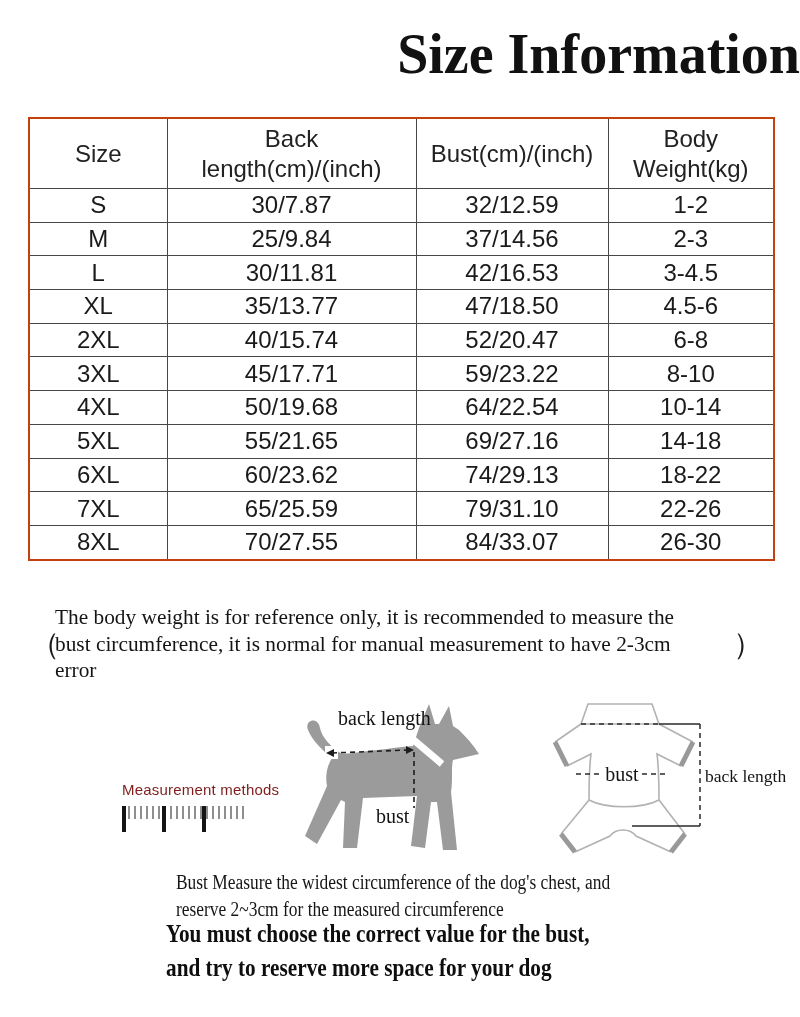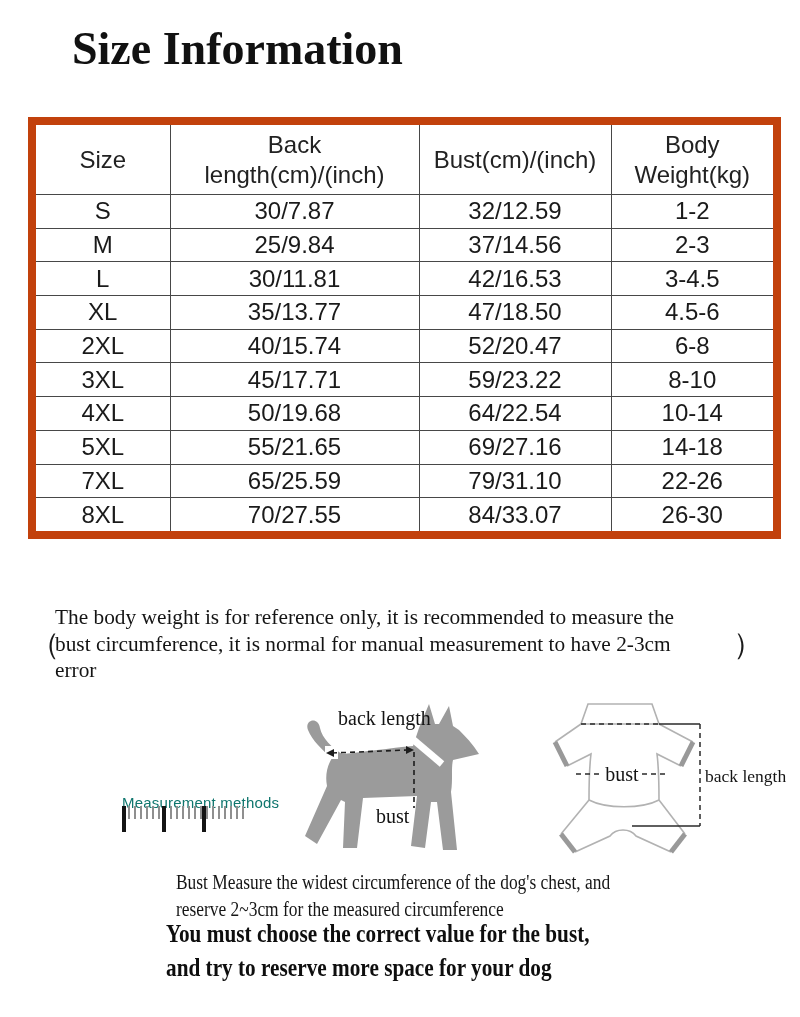--- a/index.html
+++ b/index.html
@@ -1,43 +1,43 @@
 <!DOCTYPE html>
 <html><head>
 <meta charset="utf-8">
 <style>
   html,body{margin:0;padding:0;}
   body{width:800px;height:1017px;position:relative;background:#ffffff;overflow:hidden;
        font-family:"Liberation Sans",sans-serif;color:#1d1d1d;}
   .abs{position:absolute;}
 
   
-  .title{left:72px;top:22px;width:728px;text-align:left;
-         font-family:"Liberation Serif",serif;font-weight:bold;font-size:46px;color:#111;}
+  .title{left:72px;top:22px;width:728px;text-align:right;
+         font-family:"Liberation Serif",serif;font-weight:bold;font-size:56px;color:#111;}
 
   
   table.size-table{left:28px;top:117px;width:745px;border-collapse:collapse;table-layout:fixed;
-                   position:absolute;border:8px solid #c2410c;}
+                   position:absolute;border:2px solid #c2410c;}
   table.size-table col:nth-child(1){width:138px;}
   table.size-table col:nth-child(2){width:249px;}
   table.size-table col:nth-child(3){width:192px;}
   table.size-table col:nth-child(4){width:166px;}
   table.size-table th,table.size-table td{border:1px solid #474747;text-align:center;
         vertical-align:middle;font-weight:normal;padding:0;}
   table.size-table th{height:69px;font-size:24px;line-height:30px;color:#222;}
   table.size-table td{height:32.7px;font-size:24px;color:#1a1a1a;}
 
   
   .note-paren{font-family:"Liberation Serif",serif;font-size:30px;color:#1a1a1a;}
   .note-text{left:55px;top:604px;width:700px;font-family:"Liberation Serif",serif;
              font-size:22px;line-height:26.5px;color:#141414;transform:scaleX(.97);
              transform-origin:left top;}
 
   
-  .measure-label{left:122px;top:781px;font-size:15px;color:#0f766e;letter-spacing:.2px;margin-top:13px;}
+  .measure-label{left:122px;top:781px;font-size:15px;color:#7f1d1d;letter-spacing:.2px;}
   .ruler{left:122px;top:806px;width:124px;height:26px;}
   .ruler-smalls{position:absolute;left:0;top:0;width:124px;height:13px;
         background:repeating-linear-gradient(90deg,#8f8f8f 0 2px,transparent 2px 6px);}
   .ruler-tall{position:absolute;top:0;width:4px;height:26px;background:#141414;}
 
   
   .side-dog{left:298px;top:696px;}
   .garment{left:548px;top:698px;}
   .diagram-label{font-family:"Liberation Serif",serif;fill:#141414;}
 
@@ -122,20 +122,26 @@
         <td>4XL</td>
         <td>50/19.68</td>
         <td>64/22.54</td>
         <td>10-14</td>
       </tr>
     <tr>
         <td>5XL</td>
         <td>55/21.65</td>
         <td>69/27.16</td>
         <td>14-18</td>
+      </tr>
+    <tr>
+        <td>6XL</td>
+        <td>60/23.62</td>
+        <td>74/29.13</td>
+        <td>18-22</td>
       </tr>
     <tr>
         <td>7XL</td>
         <td>65/25.59</td>
         <td>79/31.10</td>
         <td>22-26</td>
       </tr>
     <tr>
         <td>8XL</td>
         <td>70/27.55</td>

